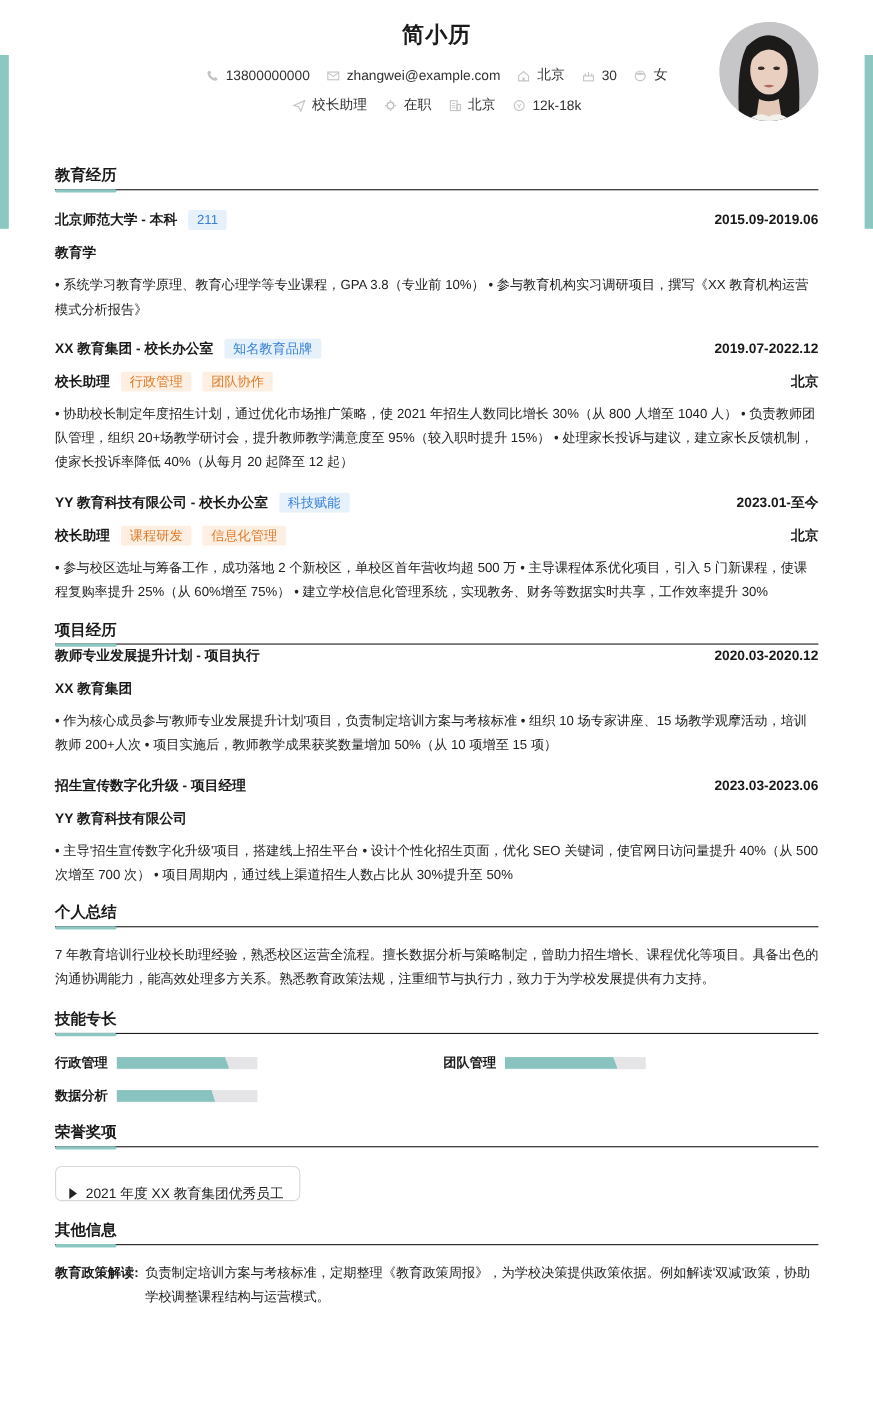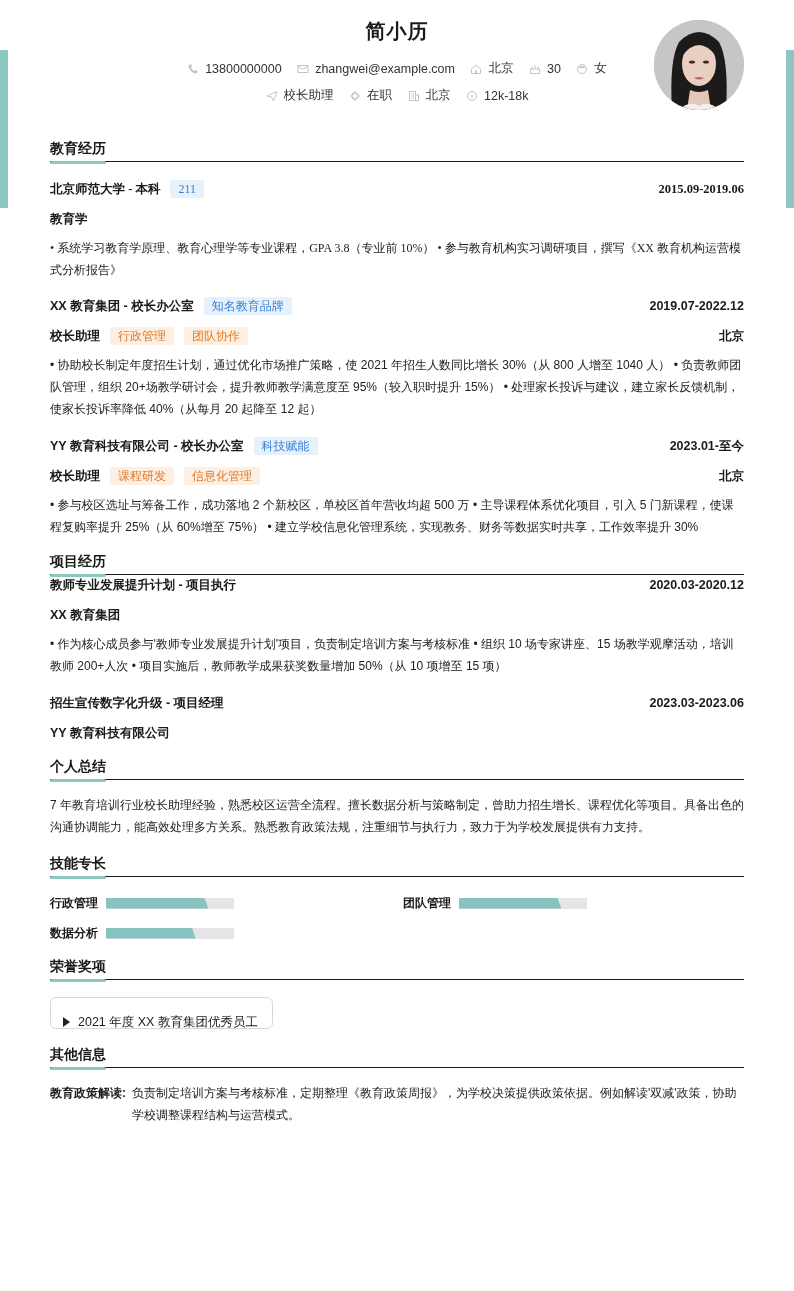--- a/index.html
+++ b/index.html
@@ -137,21 +137,21 @@
         <path d="M28 36 Q45 14 62 36 Q58 20 45 18 Q32 20 28 36Z" fill="#1d1a1a"></path>
         <ellipse cx="38" cy="42" rx="3" ry="1.6" fill="#3a2a25"></ellipse>
         <ellipse cx="52" cy="42" rx="3" ry="1.6" fill="#3a2a25"></ellipse>
         <path d="M40 58 Q45 61 50 58 Q45 56 40 58Z" fill="#b06a62"></path>
         <path d="M33 90 L36 70 Q45 74 54 70 L57 90Z" fill="#e3c8b8"></path>
         <path d="M25 90 Q35 80 45 86 Q55 80 65 90Z" fill="#f2f0ea"></path>
       </svg>
     </div>
   </div>
 
-  <div class="section" style="margin-top:15px;font-family:Liberation Serif, serif;">
+  <div class="section" style="margin-top:26px;">
     <div class="section-title">教育经历</div>
     <div class="row mt14" style="margin-top:17px;">
       <div class="row-left">
         <span>北京师范大学 - 本科</span>
         <span class="tag blue">211</span>
       </div>
       <span>2015.09-2019.06</span>
     </div>
     <div class="row mt10">
       <span>教育学</span>
@@ -215,20 +215,21 @@
     </div>
 
     <div>
       <div class="row" style="margin-top:16px;">
         <span>招生宣传数字化升级 - 项目经理</span>
         <span>2023.03-2023.06</span>
       </div>
       <div class="row mt10">
         <span>YY 教育科技有限公司</span>
       </div>
+      <div class="desc mt8">• 主导'招生宣传数字化升级'项目，搭建线上招生平台 • 设计个性化招生页面，优化 SEO 关键词，使官网日访问量提升 40%（从 500 次增至 700 次） • 项目周期内，通过线上渠道招生人数占比从 30%提升至 50%</div>
     </div>
   </div>
 
   <div class="section" style="margin-top:15px;">
     <div class="section-title">个人总结</div>
     <div class="desc" style="margin-top:14px;">7 年教育培训行业校长助理经验，熟悉校区运营全流程。擅长数据分析与策略制定，曾助力招生增长、课程优化等项目。具备出色的沟通协调能力，能高效处理多方关系。熟悉教育政策法规，注重细节与执行力，致力于为学校发展提供有力支持。</div>
   </div>
 
   <div class="section" style="margin-top:17px;">
     <div class="section-title">技能专长</div>

